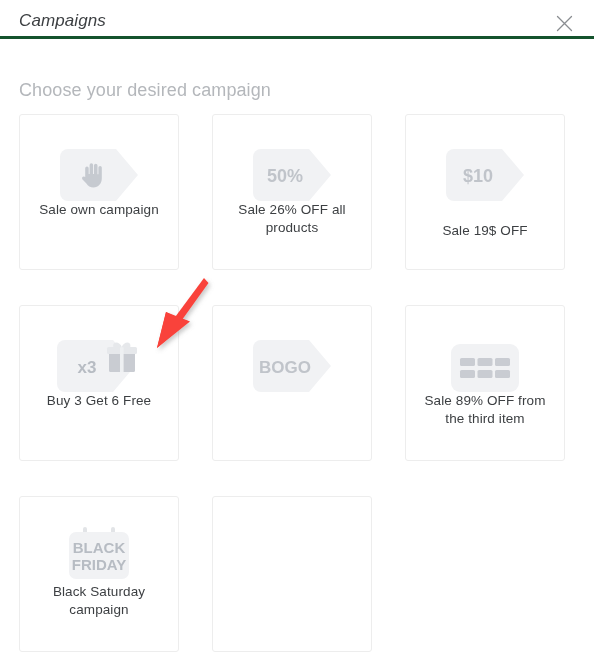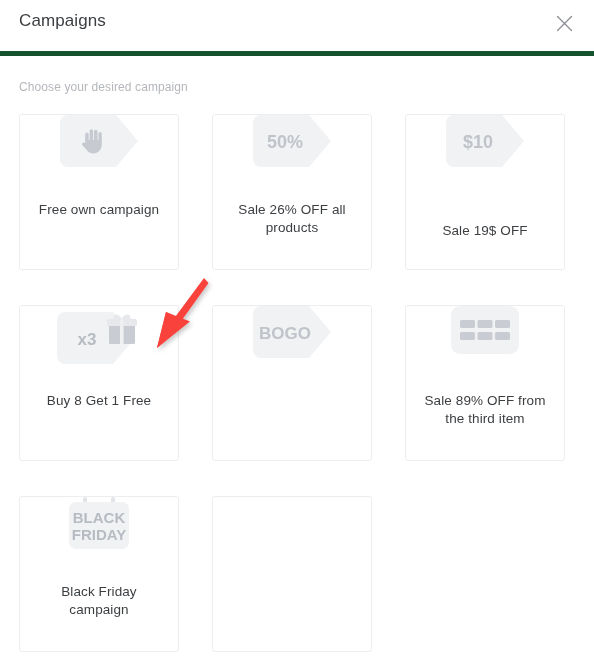--- a/index.html
+++ b/index.html
@@ -12,25 +12,26 @@
     background: #ffffff;
     font-family: "Liberation Sans", sans-serif;
     overflow: hidden;
     position: relative;
     -webkit-font-smoothing: antialiased;
   }
 
   
   .modal-header {
     position: relative;
-    height: 56px;
-    border-bottom: 5px solid #14532d;
+    height: 39px;
+    border-bottom: 3px solid #14532d;
     display: flex;
     align-items: center;
     box-sizing: border-box;
+    font-style: italic;
   }
   .modal-title {
     position: absolute;
     left: 19px;
     top: 11px;
     font-size: 17px;
     color: #3c3f42;
     letter-spacing: .1px;
   }
   .close-button {
@@ -44,21 +45,21 @@
     justify-content: center;
     cursor: pointer;
   }
   .close-button svg { display: block; }
 
   
   .subtitle {
     position: absolute;
     left: 19px;
     top: 80px;
-    font-size: 12px;
+    font-size: 18px;
     color: #b4b7bb;
     letter-spacing: .1px;
   }
 
   
   .card-grid {
     position: absolute;
     left: 19px;
     top: 114px;
     width: 550px;
@@ -80,21 +81,21 @@
     cursor: pointer;
     position: relative;
     overflow: hidden;
   }
 
   
   .card-icon {
     height: 86px;
     width: 100%;
     display: flex;
-    align-items: flex-start;
+    align-items: flex-end;
     justify-content: center;
     position: relative;
   }
   .card-icon svg { display: block; }
 
   
   .card-label {
     flex: 1;
     width: 100%;
     display: flex;
@@ -142,21 +143,21 @@
 
   <div class="campaign-card">
     <div class="card-icon">
       <svg width="78" height="52" viewBox="0 0 78 52">
         <path d="M8 0 H56 L78 26 L56 52 H8 A8 8 0 0 1 0 44 V8 A8 8 0 0 1 8 0 Z" fill="#f1f2f4"></path>
         <g fill="#c6cad0" transform="translate(21,12)">
           <path d="M4.2 15.6 V7.2 a1.75 1.75 0 0 1 3.5 0 V13 h.9 V4.1 a1.75 1.75 0 0 1 3.5 0 V13 h.9 V4.6 a1.75 1.75 0 0 1 3.5 0 V13.2 h.9 V6.6 a1.7 1.7 0 0 1 3.4 0 v10.6 c0 5.2-3.4 9.2-8.4 9.2 -3.1 0-5.4-1.3-7-3.9 L1.3 18.2 a1.8 1.8 0 0 1 2.9-2.1 Z"></path>
         </g>
       </svg>
     </div>
-    <div class="card-label">Free own campaign</div>
+    <div class="card-label">Sale own campaign</div>
   </div>
 
   <div class="campaign-card">
     <div class="card-icon">
       <svg width="78" height="52" viewBox="0 0 78 52">
         <path d="M8 0 H56 L78 26 L56 52 H8 A8 8 0 0 1 0 44 V8 A8 8 0 0 1 8 0 Z" fill="#f1f2f4"></path>
         <text x="32" y="33" text-anchor="middle" font-family="Liberation Sans, sans-serif" font-size="18" font-weight="bold" fill="#c0c4ca">50%</text>
       </svg>
     </div>
     <div class="card-label">Sale 26% OFF all products</div>
@@ -179,21 +180,21 @@
         <text x="30" y="39" text-anchor="middle" font-family="Liberation Sans, sans-serif" font-size="17" font-weight="bold" fill="#b7bcc3">x3</text>
         <g>
           <rect x="52" y="16" width="26" height="22" rx="1.5" fill="#c9ccd2"></rect>
           <rect x="50" y="13" width="30" height="7" rx="1.5" fill="#e6e8eb"></rect>
           <rect x="63" y="13" width="3.6" height="25" fill="#eef0f2"></rect>
           <path d="M64.8 13 c-2-6-9.5-6-8.6-.6 .4 2.4 4.6 1.9 8.6 .6 Z" fill="#e6e8eb"></path>
           <path d="M64.8 13 c2-6 9.5-6 8.6-.6 -.4 2.4-4.6 1.9-8.6 .6 Z" fill="#e6e8eb"></path>
         </g>
       </svg>
     </div>
-    <div class="card-label">Buy 8 Get 1 Free</div>
+    <div class="card-label">Buy 3 Get 6 Free</div>
   </div>
 
   <div class="campaign-card">
     <div class="card-icon">
       <svg width="78" height="52" viewBox="0 0 78 52">
         <path d="M8 0 H56 L78 26 L56 52 H8 A8 8 0 0 1 0 44 V8 A8 8 0 0 1 8 0 Z" fill="#f1f2f4"></path>
         <text x="32" y="33" text-anchor="middle" font-family="Liberation Sans, sans-serif" font-size="17" font-weight="bold" fill="#c0c4ca">BOGO</text>
       </svg>
     </div>
   </div>
@@ -218,21 +219,21 @@
   <div class="campaign-card">
     <div class="card-icon">
       <svg width="66" height="56" viewBox="0 0 66 56">
         <rect x="17" y="0" width="4" height="9" rx="2" fill="#e2e4e7"></rect>
         <rect x="45" y="0" width="4" height="9" rx="2" fill="#e2e4e7"></rect>
         <rect x="3" y="5" width="60" height="47" rx="7" fill="#f1f2f4"></rect>
         <text x="33" y="26" text-anchor="middle" font-family="Liberation Sans, sans-serif" font-size="15" font-weight="bold" fill="#b7bcc3">BLACK</text>
         <text x="33" y="43" text-anchor="middle" font-family="Liberation Sans, sans-serif" font-size="15" font-weight="bold" fill="#b7bcc3">FRIDAY</text>
       </svg>
     </div>
-    <div class="card-label">Black Friday campaign</div>
+    <div class="card-label">Black Saturday campaign</div>
   </div>
 
   <div class="campaign-card">
   </div>
 
 </div>
 
 <div class="arrow-annotation">
   <svg width="72" height="88" viewBox="0 0 72 88">
     <defs>

